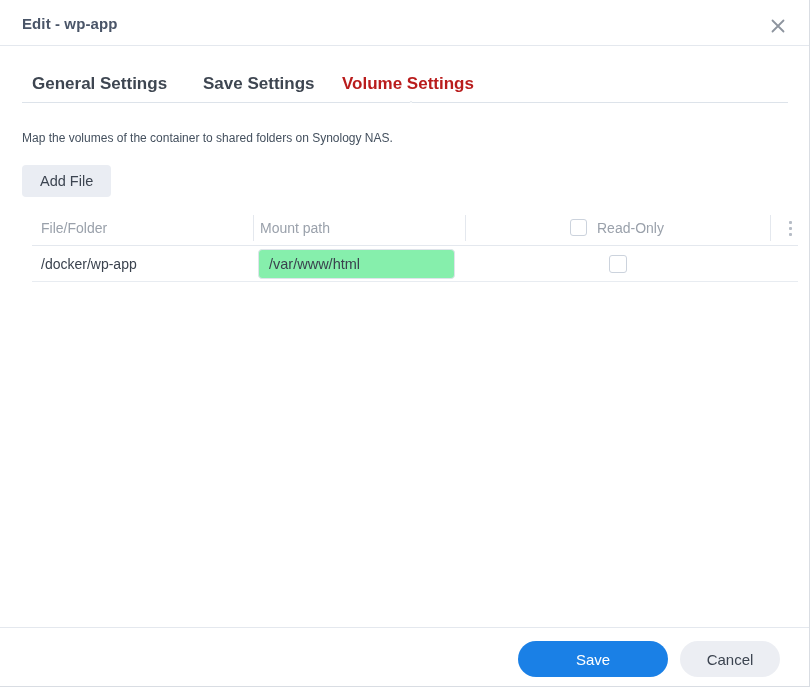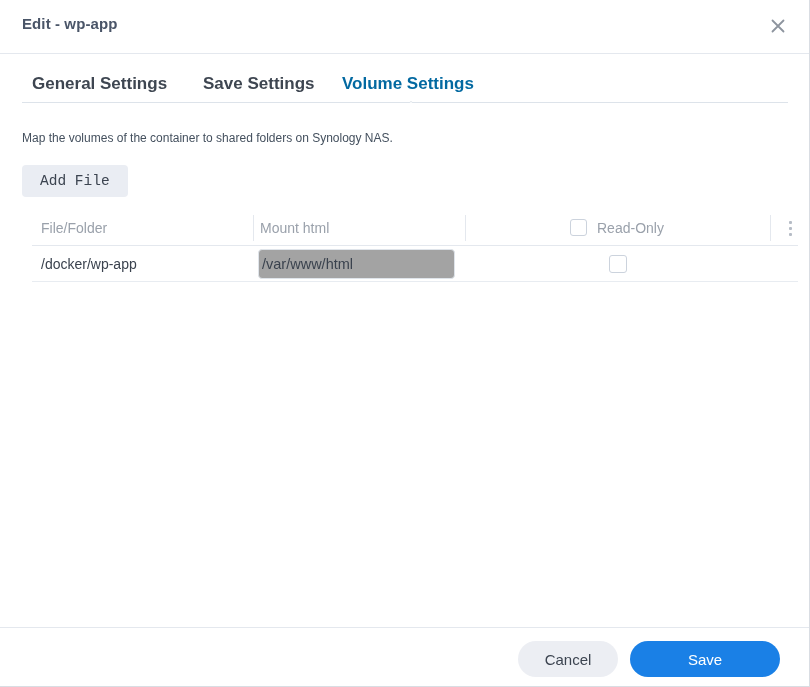--- a/index.html
+++ b/index.html
@@ -20,21 +20,21 @@
     border: 1px solid #d9dde3;
     border-top: none;
     border-left: none;
     overflow: hidden;
   }
 
   
   .titlebar {
     position: absolute;
     left: 0; top: 0;
-    width: 810px; height: 54px;
+    width: 810px; height: 46px;
     border-bottom: 1px solid #e4e8ee;
     background: #ffffff;
   }
   .title-text {
     position: absolute;
     left: 22px; top: 15px;
     font-size: 15px;
     font-weight: bold;
     color: #4a5568;
     letter-spacing: 0.1px;
@@ -58,21 +58,21 @@
   }
   .tab {
     position: absolute;
     top: 23px;
     font-size: 17px;
     font-weight: bold;
     color: #3e4651;
     cursor: pointer;
     white-space: nowrap;
   }
-  .tab.active { color: #0369a1; }
+  .tab.active { color: #b91c1c; }
   .tab-general { left: 32px; }
   .tab-port { left: 203px; }
   .tab-volume { left: 342px; }
 
   .tab-underline {
     position: absolute;
     left: 22px; top: 102px;
     width: 766px; height: 1px;
     background: #dde3ea;
   }
@@ -97,21 +97,21 @@
     display: flex;
     gap: 8px;
   }
   .sbtn {
     height: 32px;
     padding: 16px 18px;
     border: none;
     border-radius: 4px;
     background: #eaedf3;
     color: #3c4450;
-    font-family: Liberation Mono, monospace;
+    font-family: Liberation Sans, sans-serif;
     font-size: 14.5px;
     cursor: pointer;
     display: inline-flex;
     align-items: center;
     justify-content: center;
   }
   .sbtn.disabled {
     color: #b2b8c2;
     cursor: default;
   }
@@ -182,24 +182,24 @@
     position: absolute;
     left: 9px; top: 10px;
     font-size: 14px;
     color: #3a424e;
     white-space: nowrap;
   }
   .mount-input {
     position: absolute;
     left: 226px; top: 3px;
     width: 197px; height: 30px;
-    padding: 0 3px;
+    padding: 0 10px;
     border: 1px solid #dfe4ea;
     border-radius: 4px;
-    background: #a3a3a3;
+    background: #86efac;
     font-family: "Liberation Sans", sans-serif;
     font-size: 14.5px;
     color: #3a424e;
     outline: none;
   }
   .row-check {
     position: absolute;
     left: 577px; top: 9px;
     width: 18px; height: 18px;
     border: 1px solid #ccd3dd;
@@ -275,21 +275,21 @@
 
   <div class="btn-row">
     <button class="sbtn">Add File</button>
   </div>
 
   <div class="table">
 
     <div class="thead">
       <div class="th th-file">File/Folder</div>
       <div class="col-div col-div-1"></div>
-      <div class="th th-mount">Mount html</div>
+      <div class="th th-mount">Mount path</div>
       <div class="col-div col-div-2"></div>
       <div class="hdr-check"></div>
       <div class="th th-readonly">Read-Only</div>
       <div class="col-div col-div-3"></div>
       <div class="kebab">
         <i></i>
           <i></i>
           <i></i>
       </div>
     </div>
@@ -297,18 +297,18 @@
     <div class="trow">
       <div class="cell-file">/docker/wp-app</div>
       <input class="mount-input" type="text" value="/var/www/html" style="">
       <div class="row-check"></div>
     </div>
 
   </div>
 
   <div class="footer">
     <div class="footer-btns">
+      <button class="pill pill-save">Save</button>
       <button class="pill pill-cancel">Cancel</button>
-      <button class="pill pill-save">Save</button>
     </div>
   </div>
 
 </div>
 
 </body></html>

